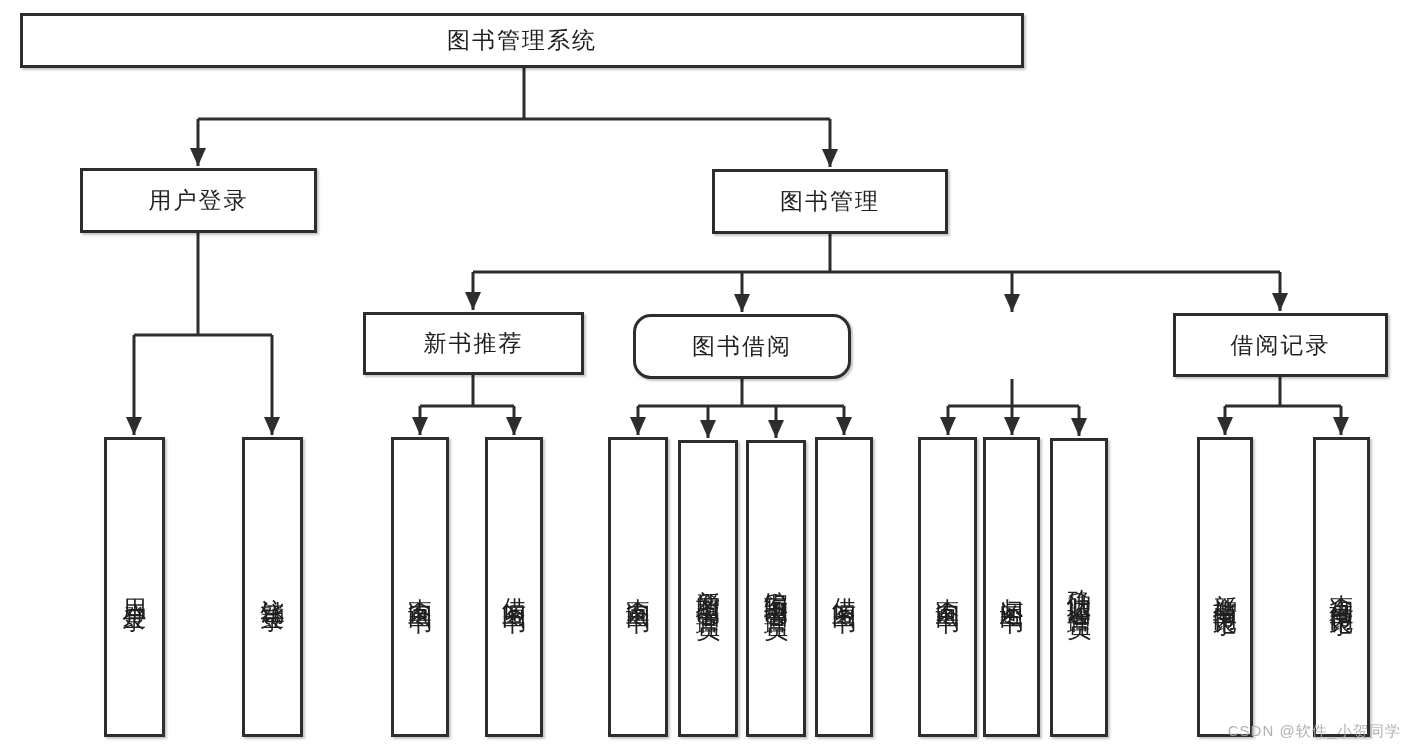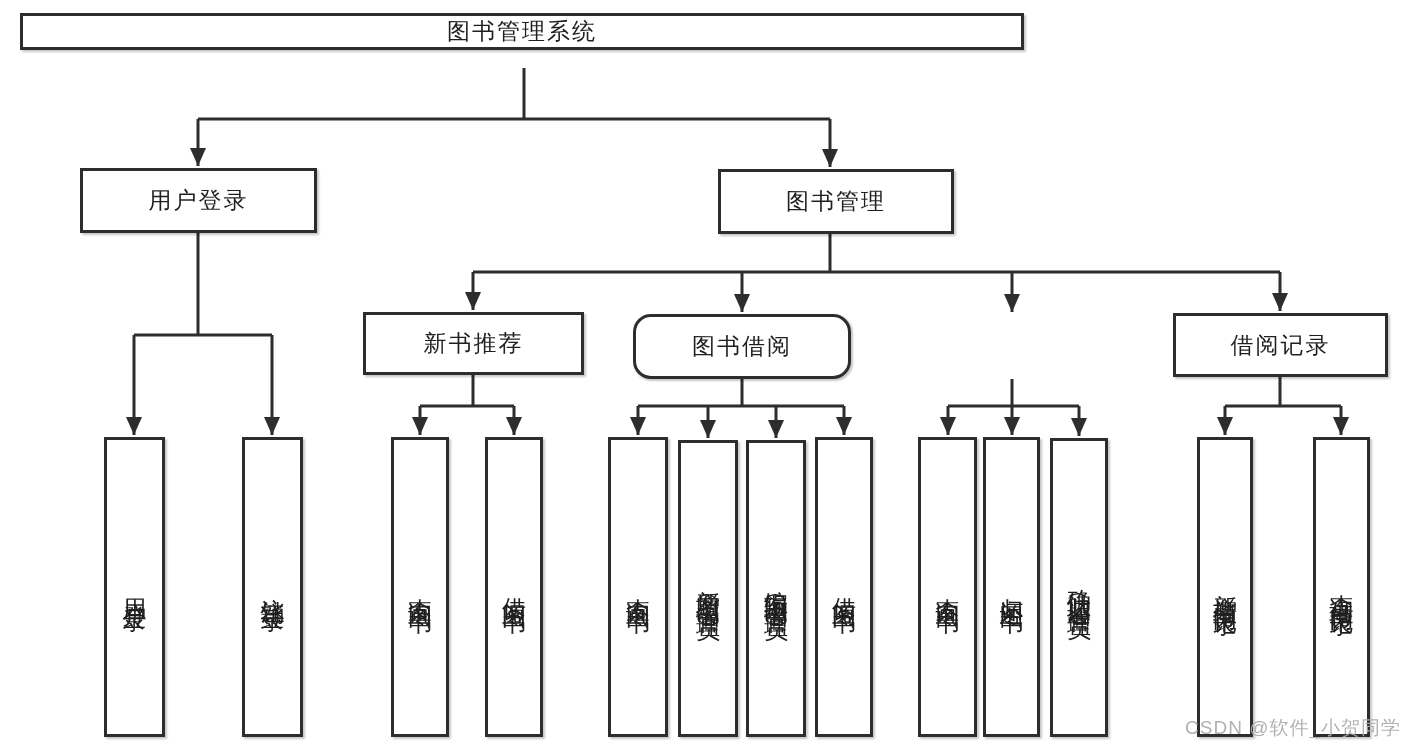--- a/index.html
+++ b/index.html
@@ -31,23 +31,23 @@
     white-space: nowrap;
   }
   .node.v {
     writing-mode: vertical-rl;
     text-orientation: mixed;
     font-size: 24px;
     letter-spacing: 4px;
     white-space: normal;
   }
   
-  #n-root        { left: 20px;   top: 13px;  width: 1004px; height: 37px; }
+  #n-root        { left: 20px;   top: 13px;  width: 1004px; height: 55px; }
   #n-user-login  { left: 80px;   top: 168px; width: 237px;  height: 65px; }
-  #n-book-mgmt   { left: 712px;  top: 169px; width: 236px;  height: 65px; margin-left: 6px; }
+  #n-book-mgmt   { left: 712px;  top: 169px; width: 236px;  height: 65px; }
   #n-new-rec     { left: 363px;  top: 312px; width: 221px;  height: 63px; }
   #n-borrowing   { left: 633px;  top: 314px; width: 218px;  height: 65px; border-radius: 18px; }
   #n-current     { left: 905px;  top: 314px; width: 216px;  height: 65px; }
   #n-records     { left: 1173px; top: 313px; width: 215px;  height: 64px; }
   #l-login       { left: 104px;  top: 437px; width: 61px; height: 300px; }
   #l-logout      { left: 242px;  top: 437px; width: 61px; height: 300px; }
   #l-nr-query    { left: 391px;  top: 437px; width: 58px; height: 300px; }
   #l-nr-borrow   { left: 485px;  top: 437px; width: 58px; height: 300px; }
   #l-bb-query    { left: 608px;  top: 437px; width: 60px; height: 300px; }
   #l-bb-add      { left: 678px;  top: 440px; width: 60px; height: 297px; }
@@ -55,21 +55,21 @@
   #l-bb-borrow   { left: 815px;  top: 437px; width: 58px; height: 300px; }
   #l-cb-query    { left: 918px;  top: 437px; width: 59px; height: 300px; }
   #l-cb-return   { left: 983px;  top: 437px; width: 57px; height: 300px; }
   #l-cb-confirm  { left: 1050px; top: 438px; width: 58px; height: 299px; }
   #l-br-add      { left: 1197px; top: 437px; width: 56px; height: 300px; }
   #l-br-query    { left: 1313px; top: 437px; width: 57px; height: 300px; }
   .watermark {
     position: absolute;
     right: 4px;
     bottom: 6px;
-    font-size: 19px;
+    font-size: 15px;
     color: rgba(170, 170, 170, 0.92);
     letter-spacing: 1px;
     z-index: 5;
   }
 </style>
 </head>
 <body>
 
 <div class="canvas">
 

